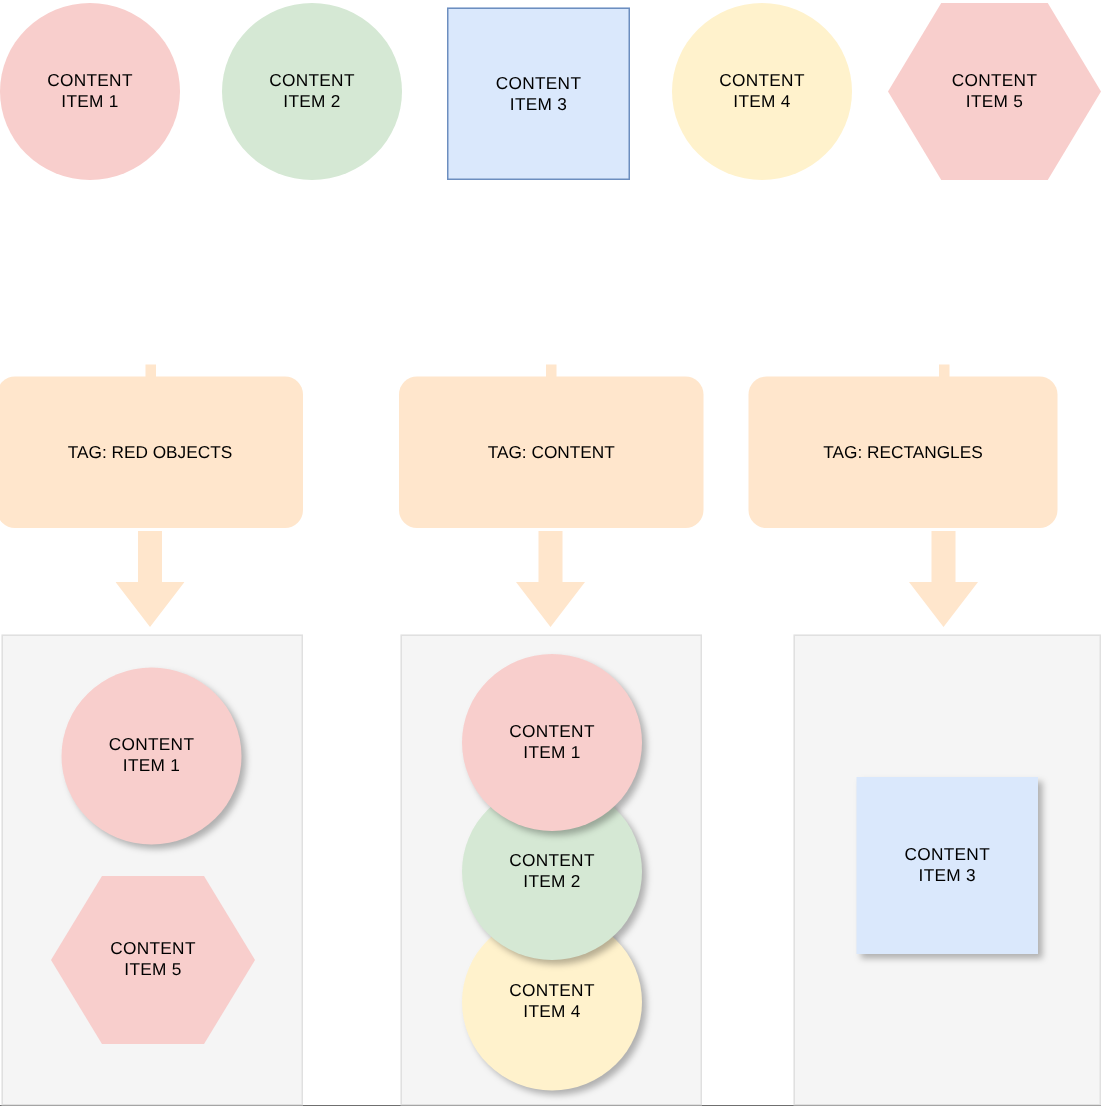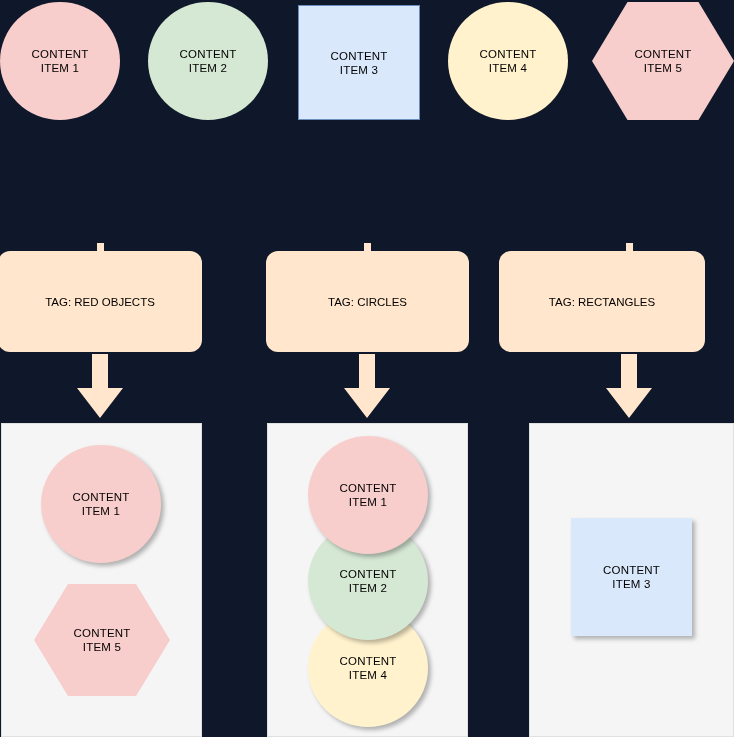--- a/index.html
+++ b/index.html
@@ -14,21 +14,21 @@
     overflow: hidden;
     font-family: "Liberation Sans", sans-serif;
     color: #000000;
   }
 
   .canvas {
     position: absolute;
     left: 0; top: 0;
     width: 734px;
     height: 737px;
-    background: #0f172a;
+    background: #ffffff;
   }
 
   
   .shape-label {
     position: absolute;
     left: 0;
     right: 0;
     text-align: center;
     font-size: 11.5px;
     line-height: 14px;
@@ -146,21 +146,21 @@
 ITEM 5</div>
   </div>
 
   <div class="nub" style="left:97px; top:243px;"></div>
   <div class="tagbox" style="left:-2px; top:251px; width:204px; height:101px;">
     <div class="tag-label">TAG: RED OBJECTS</div>
   </div>
 
   <div class="nub" style="left:364px; top:243px;"></div>
   <div class="tagbox" style="left:266px; top:251px; width:203px; height:101px;">
-    <div class="tag-label">TAG: CIRCLES</div>
+    <div class="tag-label">TAG: CONTENT</div>
   </div>
 
   <div class="nub" style="left:626px; top:243px;"></div>
   <div class="tagbox" style="left:499px; top:251px; width:206px; height:101px;">
     <div class="tag-label">TAG: RECTANGLES</div>
   </div>
 
   <div class="block-arrow" style="left:77px; top:354px;">
     <svg class="arrow-svg" viewBox="0 0 46 64">
       <polygon points="15,0 31,0 31,34 46,34 23,64 0,34 15,34" fill="#ffe6cc"></polygon>

